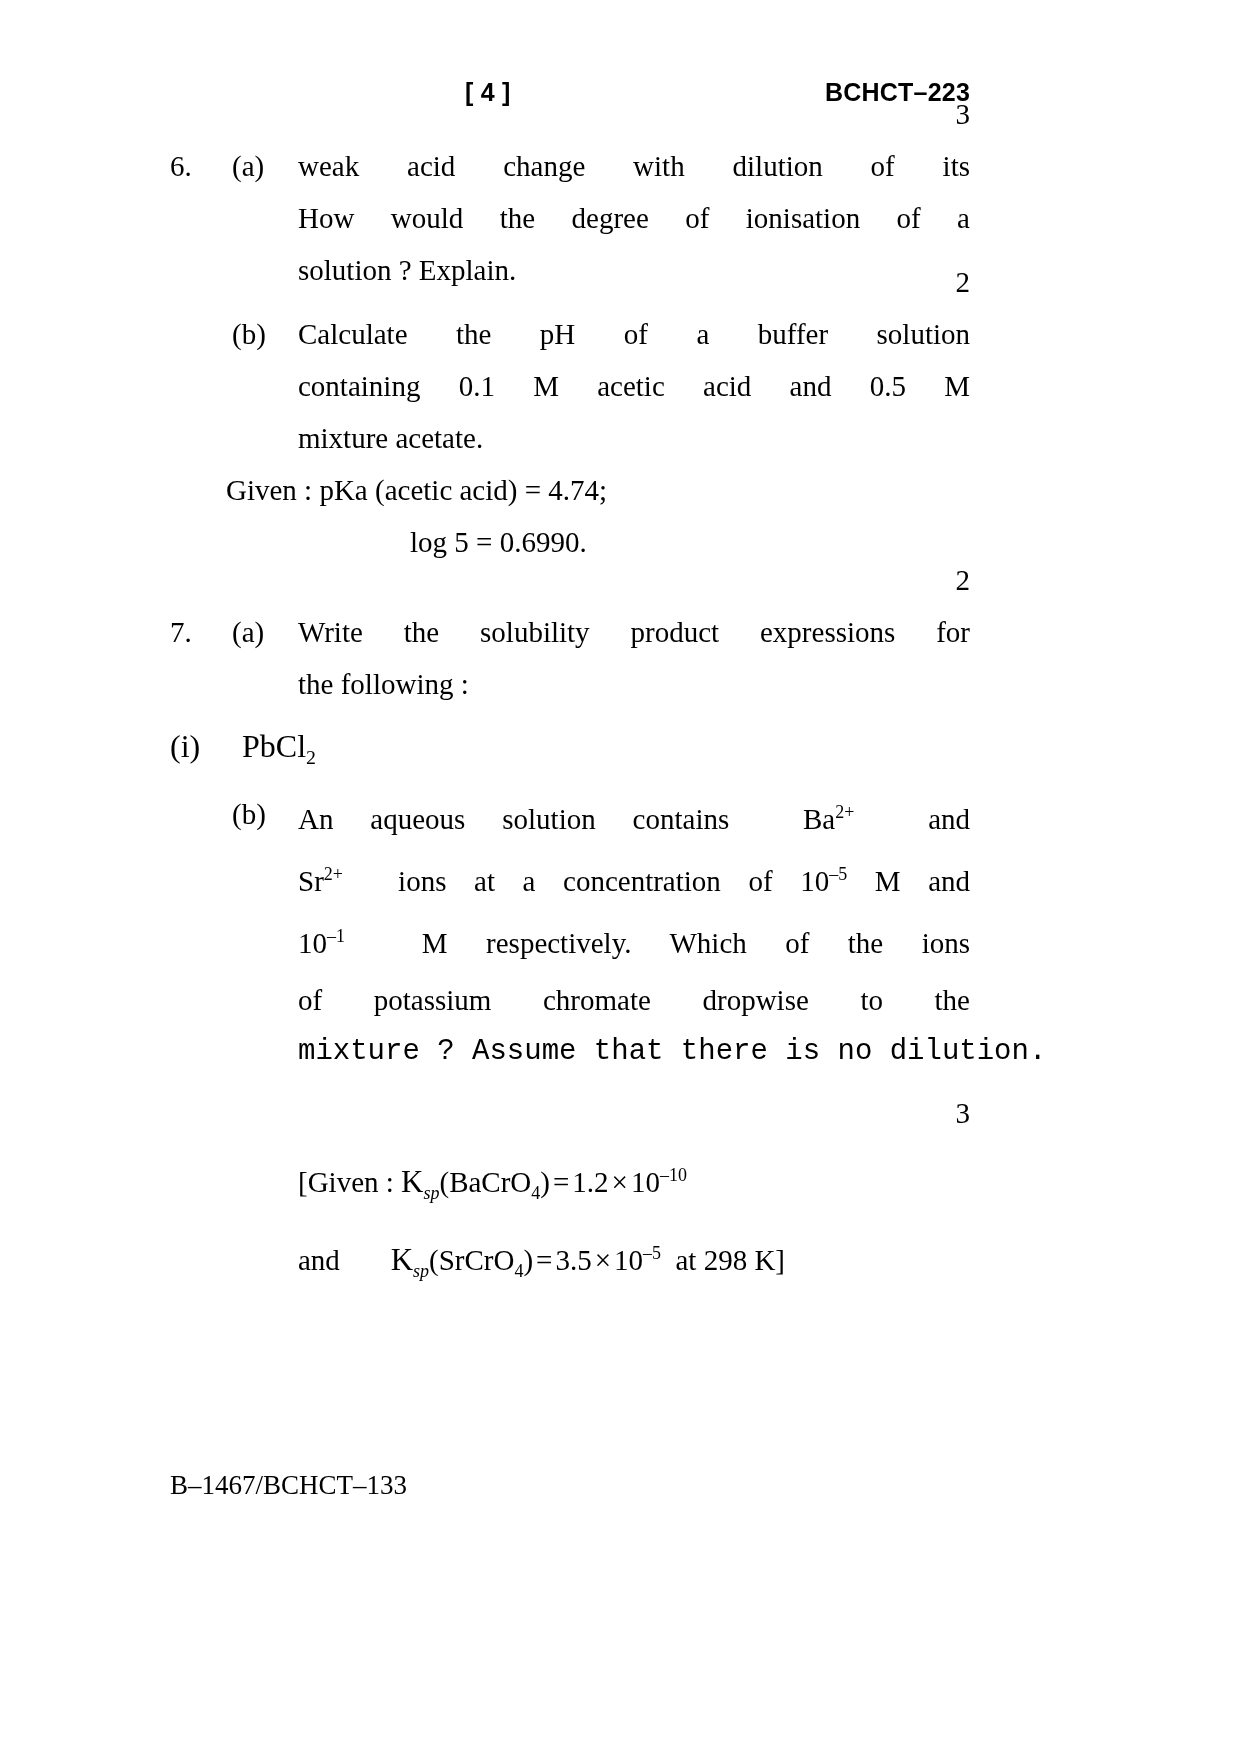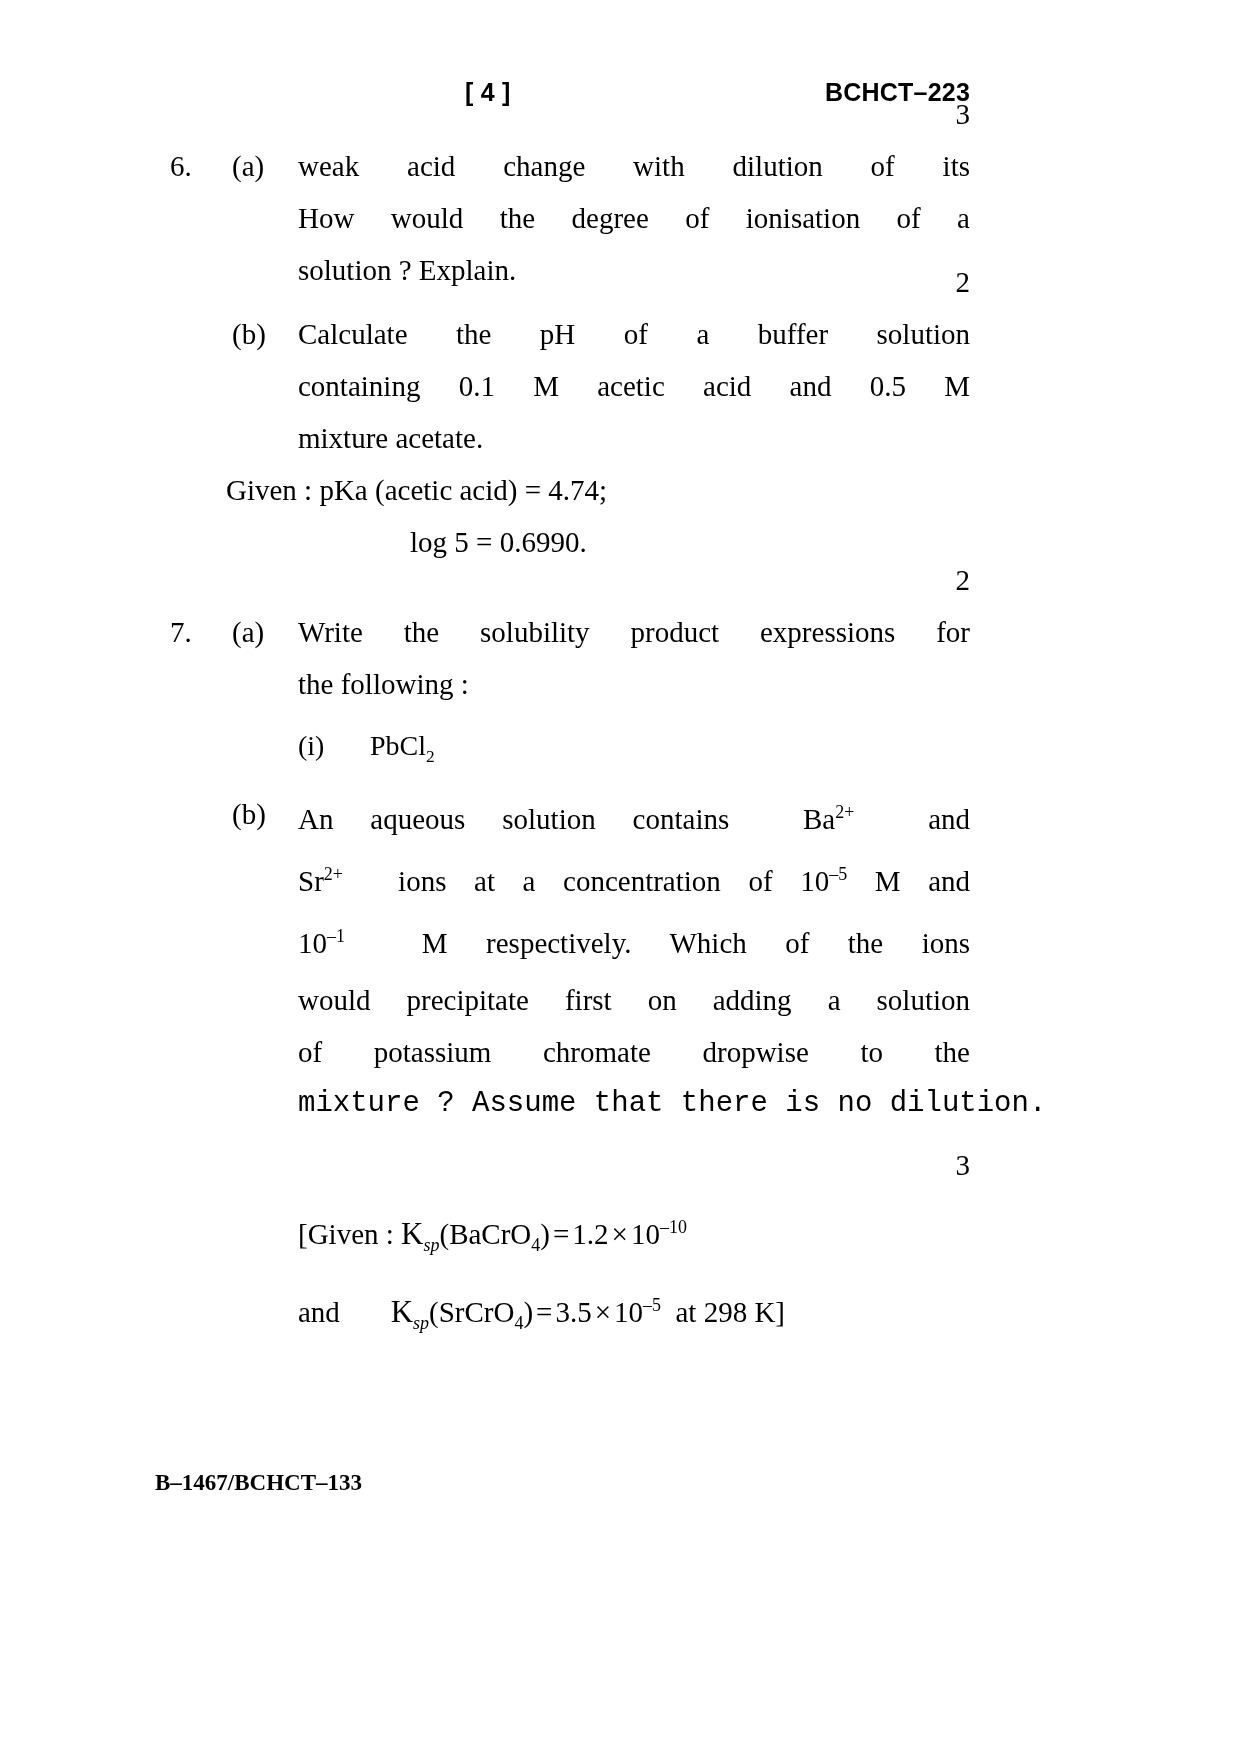--- a/index.html
+++ b/index.html
@@ -106,22 +106,21 @@
   .marks {
     position: absolute;
     right: 0;
     font-size: 29px;
     line-height: 52px;
   }
 
   
   .subrow {
     position: relative;
-    margin-left: 128px;
-    font-size: 28px;
+    font-size: 32px;
     line-height: 52px;
   }
   .subrow .sublabel {
     display: inline-block;
     width: 72px;
   }
 
   .plain {
     margin-left: 56px;
     font-size: 29px;
@@ -141,25 +140,25 @@
     font-size: 29px;
     line-height: 52px;
     white-space: nowrap;
   }
   .mathline .big { font-size: 31px; }
   .opsp { padding: 0 3px; }
 
   
   .footer {
     position: absolute;
-    left: 155px;
+    left: 170px;
     top: 1470px;
     font-family: "Liberation Serif", serif;
-    font-weight: bold;
-    font-size: 23px;
+    font-weight: normal;
+    font-size: 27px;
     white-space: nowrap;
   }
 </style>
 </head>
 <body>
 
 <div class="page">
 
   <div class="header">
     <span class="page-no">[ 4 ]</span>
@@ -217,21 +216,20 @@
 
     <div class="qrow">
       <span class="qlabel">(b)</span>
       <div class="qbody" style="line-height:62px;">
         <span class="jline"><span>An   aqueous   solution   contains</span>&nbsp;&nbsp;<span><span>Ba</span><sup>2+</sup></span>&nbsp;&nbsp;<span>and</span></span>
 
         <span class="jline"><span><span>Sr</span><sup>2+</sup></span>&nbsp;&nbsp;<span>ions  at  a  concentration  of</span>&nbsp;<span><span>10</span><sup>–5</sup></span>&nbsp;<span>M  and</span></span>
 
         <span class="jline"><span><span>10</span><sup>–1</sup></span>&nbsp;&nbsp;<span>M   respectively.   Which   of   the   ions</span></span>
 
-        <span class="jline" style="line-height:52px;">would precipitate first on adding a solution</span>
         <span class="jline" style="line-height:52px;">of    potassium    chromate    dropwise    to    the</span>
         <span class="jlast" style="line-height:52px;font-family:Liberation Mono, monospace;">mixture ? Assume that there is no dilution.</span>
         <span class="marks" style="position:relative;display:block;text-align:right;line-height:70px;">3</span>
       </div>
     </div>
 
     <div style="height:8px;"></div>
 
     <div class="mathline">
       <span>[Given :</span>&nbsp;<span><span class="big">K</span><sub class="ital">sp</sub></span><span>(BaCrO</span><sub>4</sub><span>)</span><span class="opsp">=</span><span>1.2</span><span class="opsp">×</span><span>10</span><sup>–10</sup>

